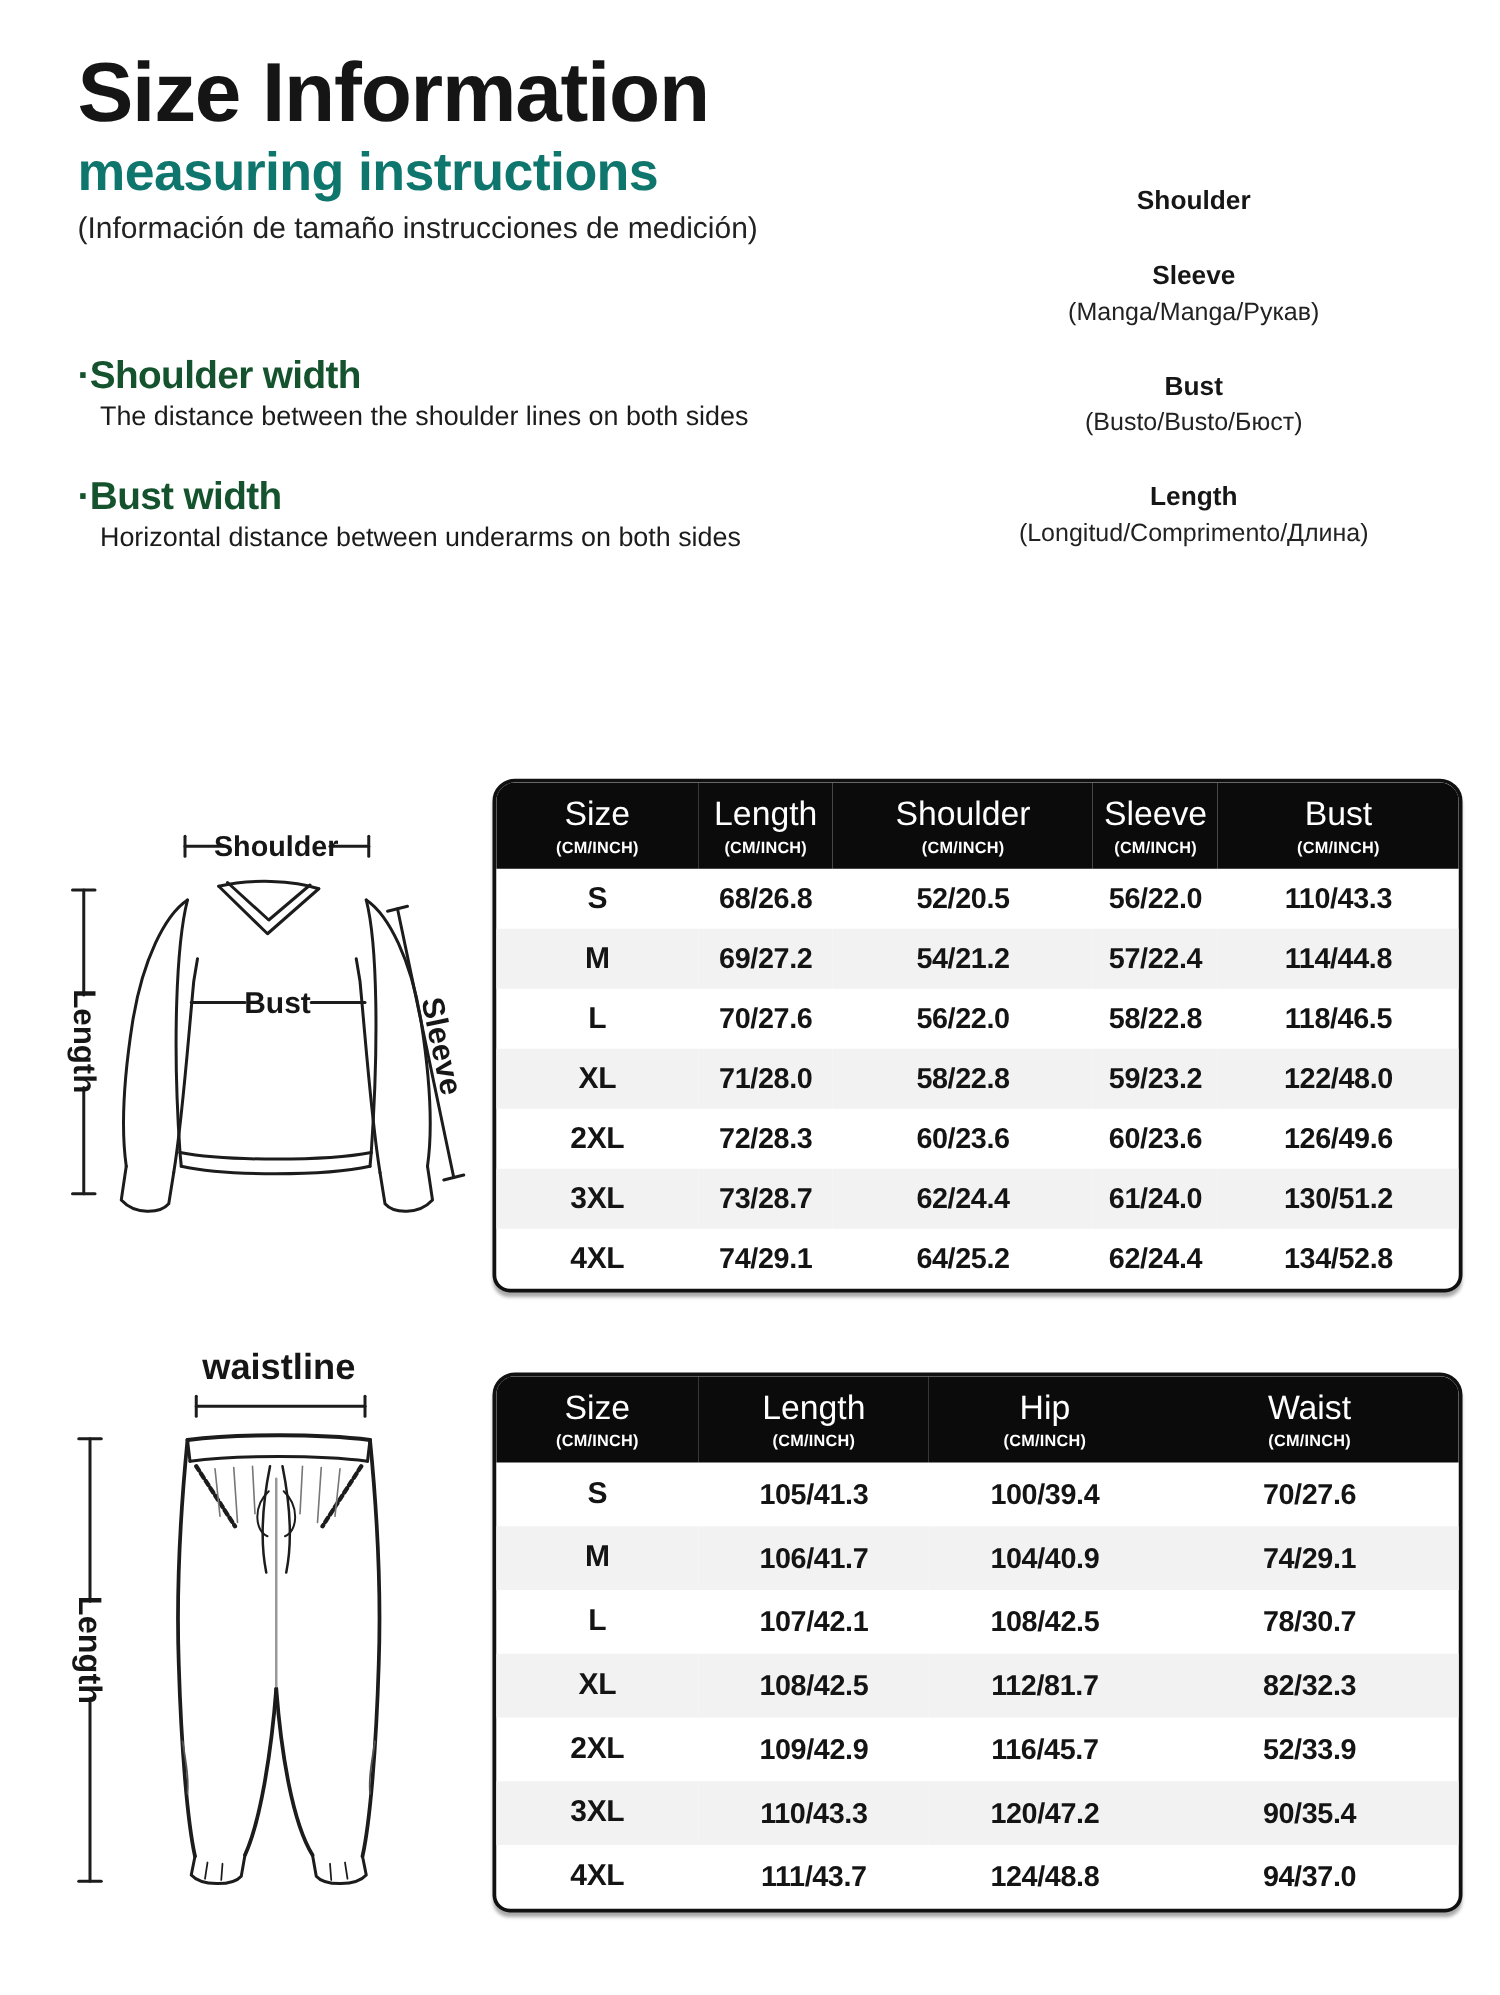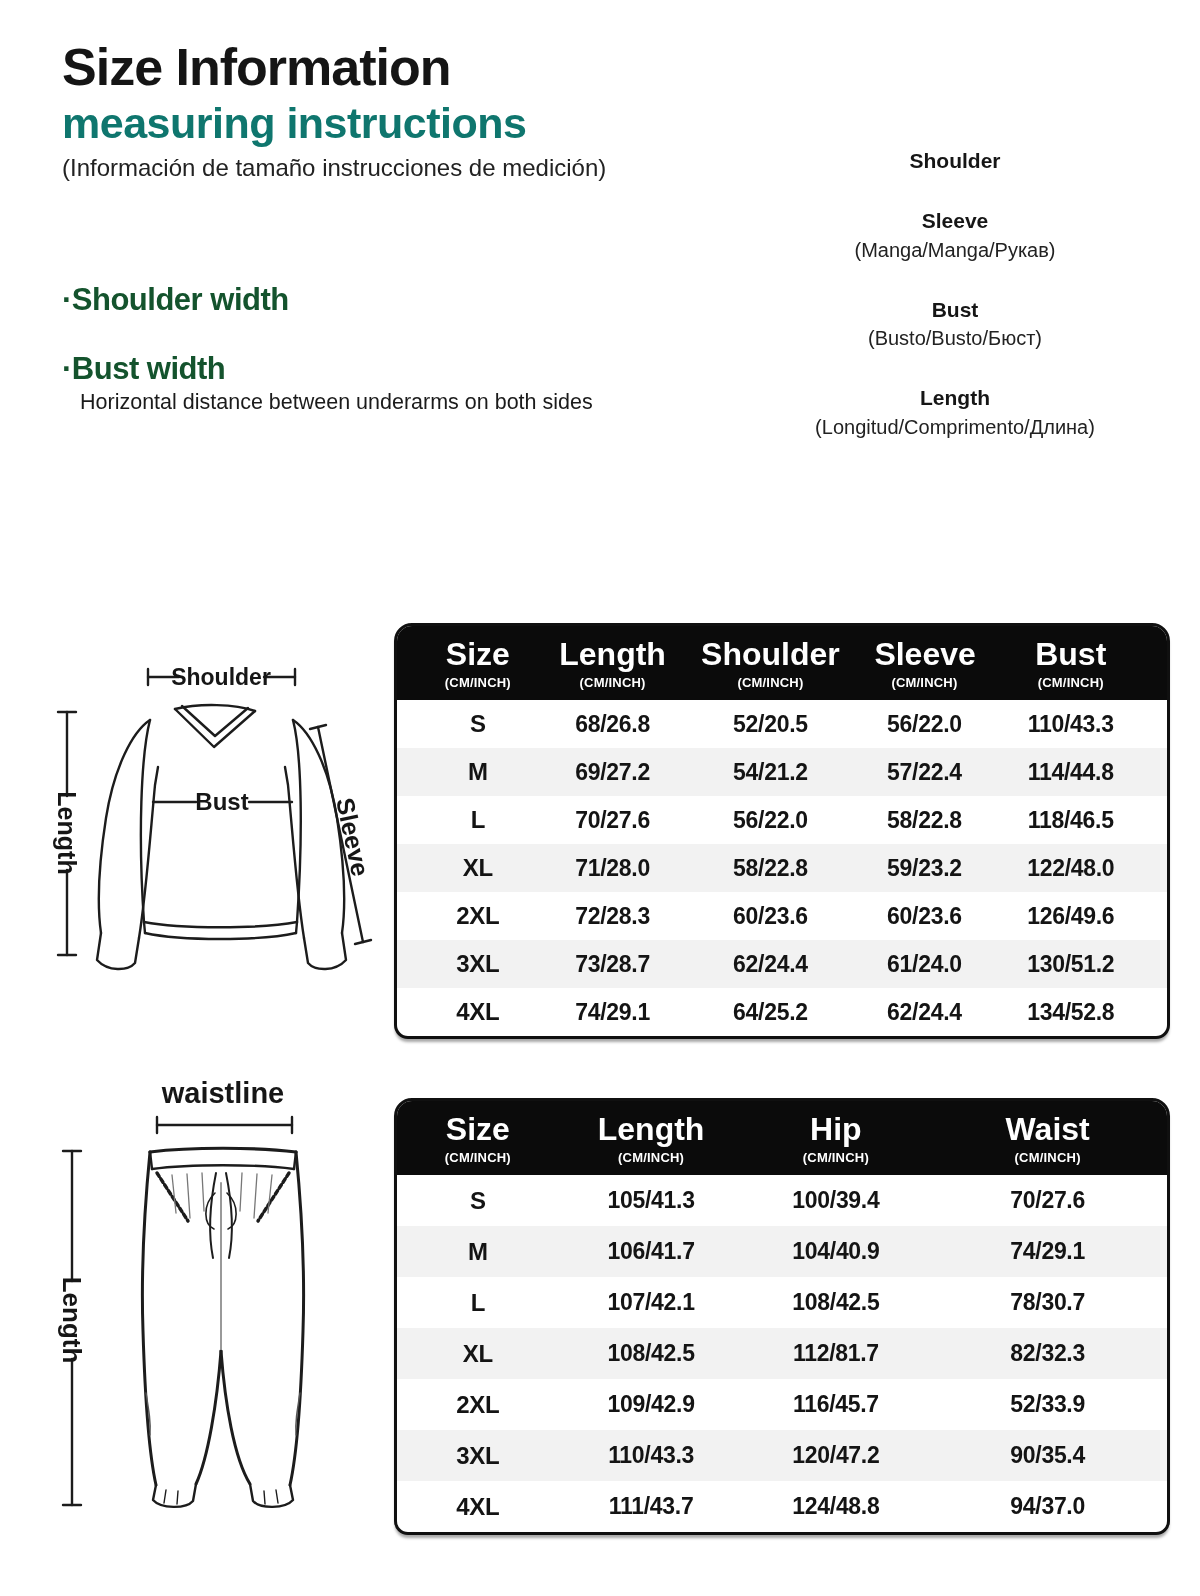--- a/index.html
+++ b/index.html
@@ -5,21 +5,21 @@
   * { margin:0; padding:0; box-sizing:border-box; }
   html,body { background:#ffffff; }
   .page {
     position:relative; width:1200px; height:1596px;
     background:#ffffff; overflow:hidden;
     font-family:"Liberation Sans", "DejaVu Sans", sans-serif;
     color:#111;
   }
   
   .title-block { position:absolute; left:62px; top:40px; width:660px; }
-  .title-block h1 { font-size:52px; font-weight:700; letter-spacing:-1px; line-height:1.05; color:#151515; }
+  .title-block h1 { font-size:67px; font-weight:700; letter-spacing:-1px; line-height:1.05; color:#151515; }
   .title-block h2 { font-size:43px; font-weight:700; letter-spacing:-0.5px; margin-top:4px; color:#0f766e; }
   .title-block .sub { font-size:24px; font-weight:400; margin-top:6px; color:#222; }
   
   .measure-labels { position:absolute; left:770px; top:146px; width:370px; text-align:center; }
   .mlabel { margin-bottom:31px; }
   .mlabel .name { font-size:21px; font-weight:700; line-height:1.4; color:#161616; }
   .mlabel .trans { font-size:20px; font-weight:400; line-height:1.4; color:#222; }
   
   .instructions { position:absolute; left:62px; top:281px; width:660px; }
   .instr { margin-bottom:32px; }
@@ -37,21 +37,21 @@
     overflow:hidden; background:#fff;
     box-shadow:0 4px 3px -1px rgba(0,0,0,0.35);
   }
   .table-top    { top:623px; }
   .table-bottom { top:1098px; }
   table.size-table { width:100%; border-collapse:collapse; table-layout:fixed; }
   .size-table thead th {
     background:#0b0b0b; color:#fff; text-align:center;
     padding:11px 0 10px;
   }
-  .size-table thead .col-label { font-size:32px; font-weight:700; line-height:1.1; }
+  .size-table thead .col-label { font-size:27px; font-weight:400; line-height:1.1; }
   .size-table thead .col-unit  { font-size:13px; font-weight:700; margin-top:3px; letter-spacing:0.2px; }
   .size-table tbody td {
     text-align:center; font-weight:700; font-size:23px; color:#141414;
     letter-spacing:-0.3px;
   }
   .table-top    tbody td { height:48px; }
   .table-bottom tbody td { height:51px; }
   .size-table tbody td:first-child { font-size:24px; }
   .size-table tbody tr:nth-child(even) { background:#f2f2f2; }
 </style>
@@ -80,20 +80,21 @@
     </div>
     <div class="mlabel">
       <div class="name">Length</div>
       <div class="trans">(Longitud/Comprimento/Длина)</div>
     </div>
   </aside>
 
   <section class="instructions">
     <div class="instr">
       <div class="head">·Shoulder width</div>
+      <div class="desc">The distance between the shoulder lines on both sides</div>
     </div>
     <div class="instr">
       <div class="head">·Bust width</div>
       <div class="desc">Horizontal distance between underarms on both sides</div>
     </div>
   </section>
 
   <svg class="shirt-svg" width="345" height="405" viewBox="0 0 345 405" fill="none" stroke="#1c1c1c" stroke-width="2.4" stroke-linecap="round" stroke-linejoin="round">
 
     <g>

